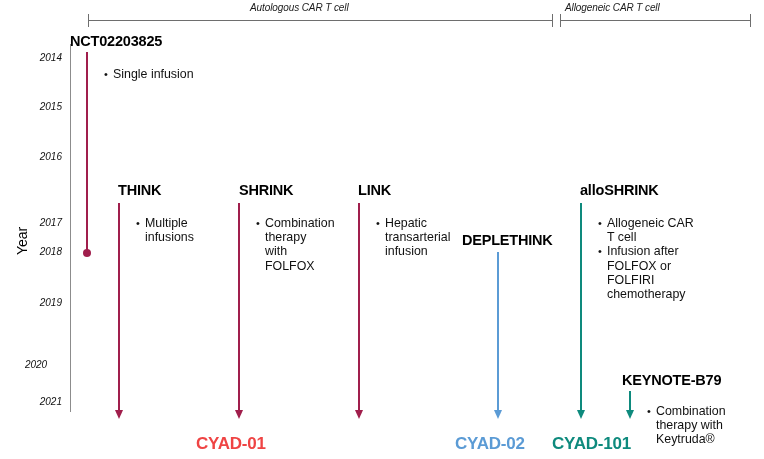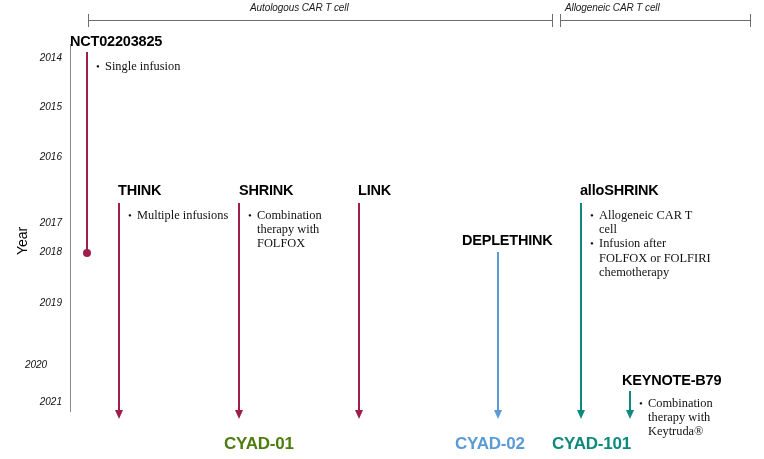--- a/index.html
+++ b/index.html
@@ -90,24 +90,23 @@
     white-space: nowrap;
     letter-spacing: -0.2px;
   }
   .trial-bullets {
     position: absolute;
     font-size: 12.4px;
     color: #111;
     line-height: 14.2px;
   }
   .trial-bullets ul {
-    margin: 4px;
+    margin: 12px;
     padding: 0;
     list-style: none;
-    font-family: Liberation Serif, serif;
   }
   .trial-bullets li {
     position: relative;
     padding-left: 9px;
     margin: 0 0 0 0;
   }
   .trial-bullets li::before {
     content: "\2022";
     position: absolute;
     left: 0;
@@ -174,20 +173,25 @@
   <div class="arrow-head" style="left:234.5px; top:410px; border-top:9px solid #a01e4c;"></div>
   <div class="trial-bullets" style="left:244px; top:204px; width:84px;">
     <ul>
       <li>Combination therapy with FOLFOX</li>
     </ul>
   </div>
 
   <div class="trial-title" style="left:358px; top:182px;">LINK</div>
   <div class="trial-line" style="left:358px; top:203px; height:209px; background:#a01e4c;"></div>
   <div class="arrow-head" style="left:354.5px; top:410px; border-top:9px solid #a01e4c;"></div>
+  <div class="trial-bullets" style="left:364px; top:204px; width:72px;">
+    <ul>
+      <li>Hepatic transarterial infusion</li>
+    </ul>
+  </div>
 
   <div class="trial-title" style="left:462px; top:232px;">DEPLETHINK</div>
   <div class="trial-line" style="left:497px; top:252px; height:160px; background:#5b9bd5;"></div>
   <div class="arrow-head" style="left:493.5px; top:410px; border-top:9px solid #5b9bd5;"></div>
 
   <div class="trial-title" style="left:580px; top:182px;">alloSHRINK</div>
   <div class="trial-line" style="left:580px; top:203px; height:209px; background:#0e8a7d;"></div>
   <div class="arrow-head" style="left:576.5px; top:410px; border-top:9px solid #0e8a7d;"></div>
   <div class="trial-bullets" style="left:586px; top:204px; width:130px;">
     <ul>
@@ -198,17 +202,17 @@
 
   <div class="trial-title" style="left:622px; top:372px;">KEYNOTE-B79</div>
   <div class="trial-line" style="left:629px; top:391px; height:21px; background:#0e8a7d;"></div>
   <div class="arrow-head" style="left:625.5px; top:410px; border-top:9px solid #0e8a7d;"></div>
   <div class="trial-bullets" style="left:635px; top:392px; width:120px;">
     <ul>
       <li>Combination therapy with Keytruda®</li>
     </ul>
   </div>
 
-  <div class="product-label" style="left:196px; top:434px; color:#4d7c0f;margin-left:28px;">CYAD-01</div>
+  <div class="product-label" style="left:196px; top:434px; color:#ef4444;">CYAD-01</div>
   <div class="product-label" style="left:455px; top:434px; color:#5b9bd5;">CYAD-02</div>
   <div class="product-label" style="left:552px; top:434px; color:#0e8a7d;">CYAD-101</div>
 
 </div>
 
 </body></html>

